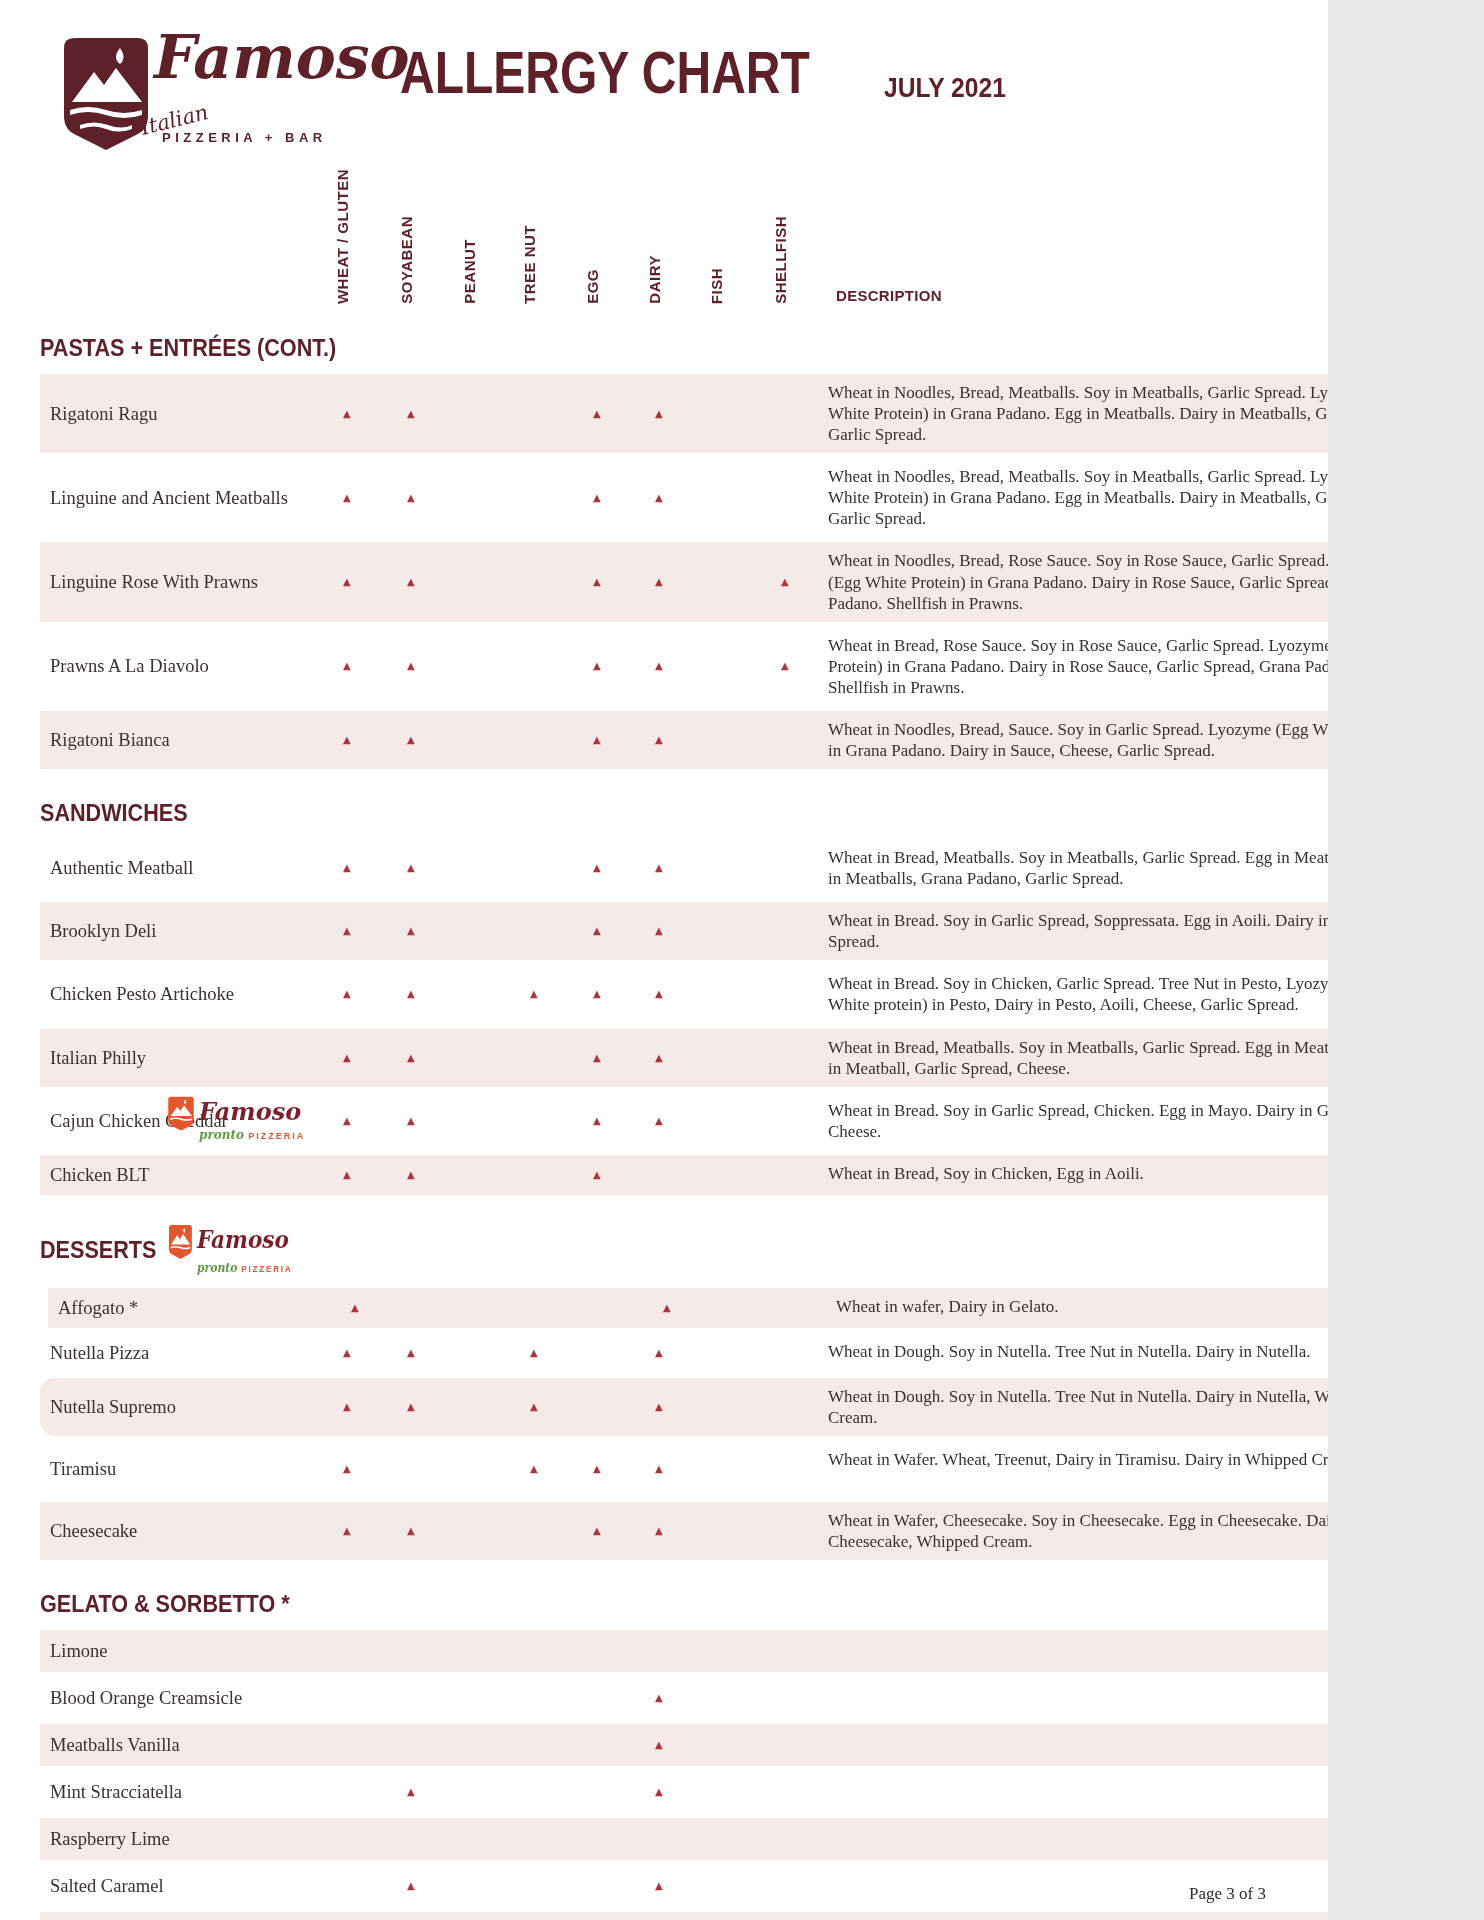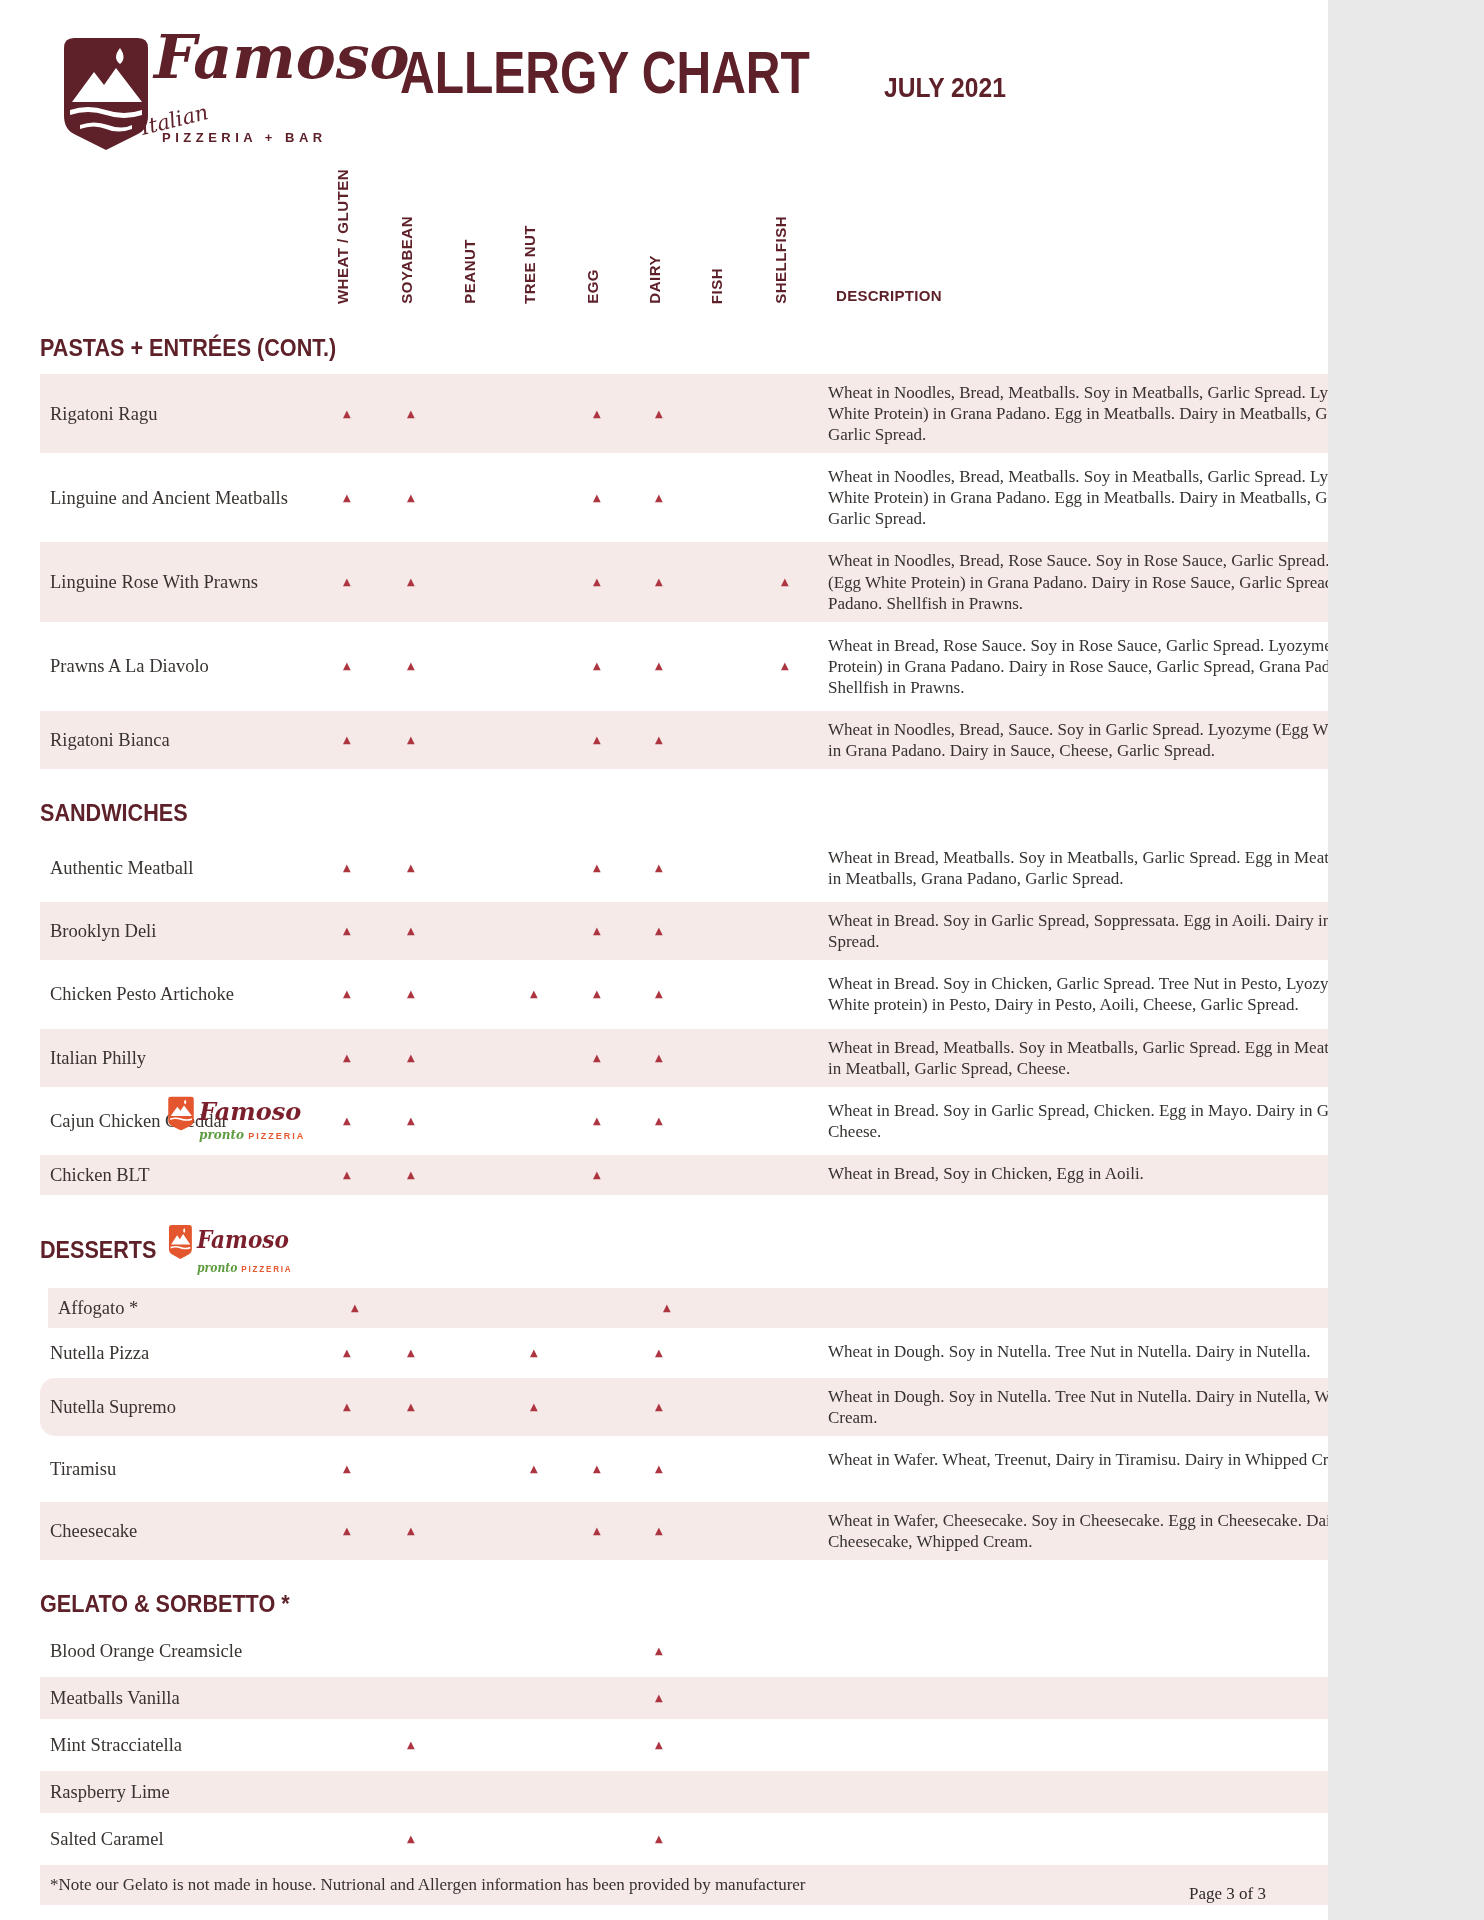--- a/index.html
+++ b/index.html
@@ -196,20 +196,21 @@
           <span class="pr-text">
             <span class="pr-script">Famoso</span>
             <span class="pr-sub"><span class="pr-pronto">pronto </span><span class="pr-pizzeria">PIZZERIA</span></span>
           </span>
         </span>
       </div>
       <div class="row pink" style="min-height: 40px; margin-left: 48px;">
         <span class="rname">Affogato *</span>
         <span class="tri" style="left: 303px;">▲</span>
         <span class="tri" style="left: 615px;">▲</span>
+        <div class="rdesc">Wheat in wafer, Dairy in Gelato.</div>
       </div>
       <div class="row white" style="min-height: 40px;">
         <span class="rname">Nutella Pizza</span>
         <span class="tri" style="left: 303px;">▲</span>
         <span class="tri" style="left: 367px;">▲</span>
         <span class="tri" style="left: 490px;">▲</span>
         <span class="tri" style="left: 615px;">▲</span>
         <div class="rdesc">Wheat in Dough. Soy in Nutella. Tree Nut in Nutella. Dairy in Nutella.</div>
       </div>
       <div class="row pink" style="min-height: 56px; border-radius: 15px;">
@@ -232,20 +233,24 @@
         <span class="rname">Cheesecake</span>
         <span class="tri" style="left: 303px;">▲</span>
         <span class="tri" style="left: 367px;">▲</span>
         <span class="tri" style="left: 553px;">▲</span>
         <span class="tri" style="left: 615px;">▲</span>
         <div class="rdesc">Wheat in Wafer, Cheesecake. Soy in Cheesecake. Egg in Cheesecake. Dairy in Cheesecake, Whipped Cream.</div>
       </div>
       <div class="section-header">
         <span>GELATO &amp; SORBETTO *</span>
       </div>
+      <div class="row pink" style="min-height: 42px;">
+        <span class="rname">Limone</span>
+        <div class="rdesc"></div>
+      </div>
       <div class="row white" style="min-height: 42px;">
         <span class="rname">Blood Orange Creamsicle</span>
         <span class="tri" style="left: 615px;">▲</span>
         <div class="rdesc"></div>
       </div>
       <div class="row pink" style="min-height: 42px;">
         <span class="rname">Meatballs Vanilla</span>
         <span class="tri" style="left: 615px;">▲</span>
         <div class="rdesc"></div>
       </div>

